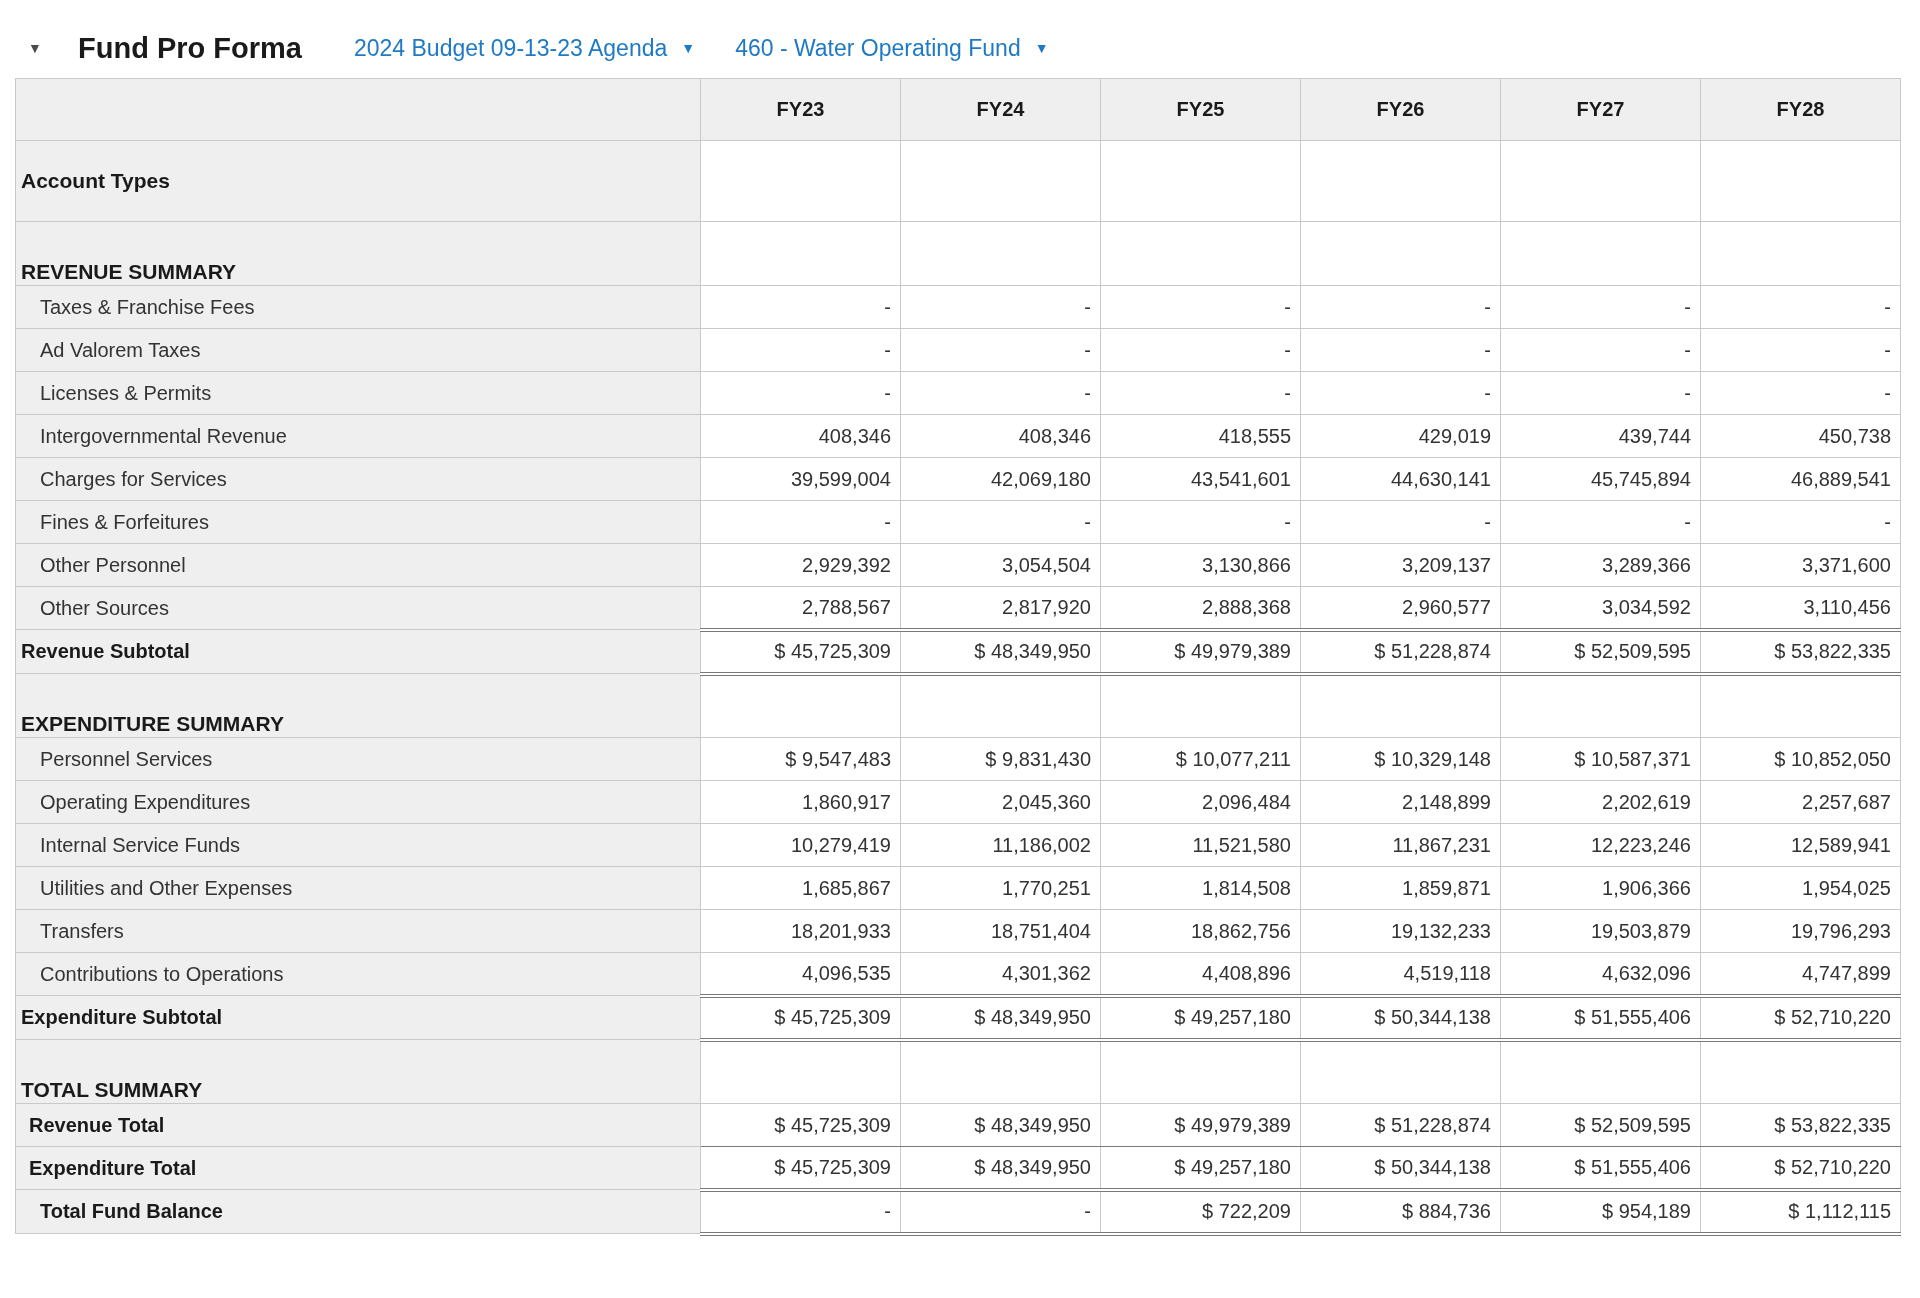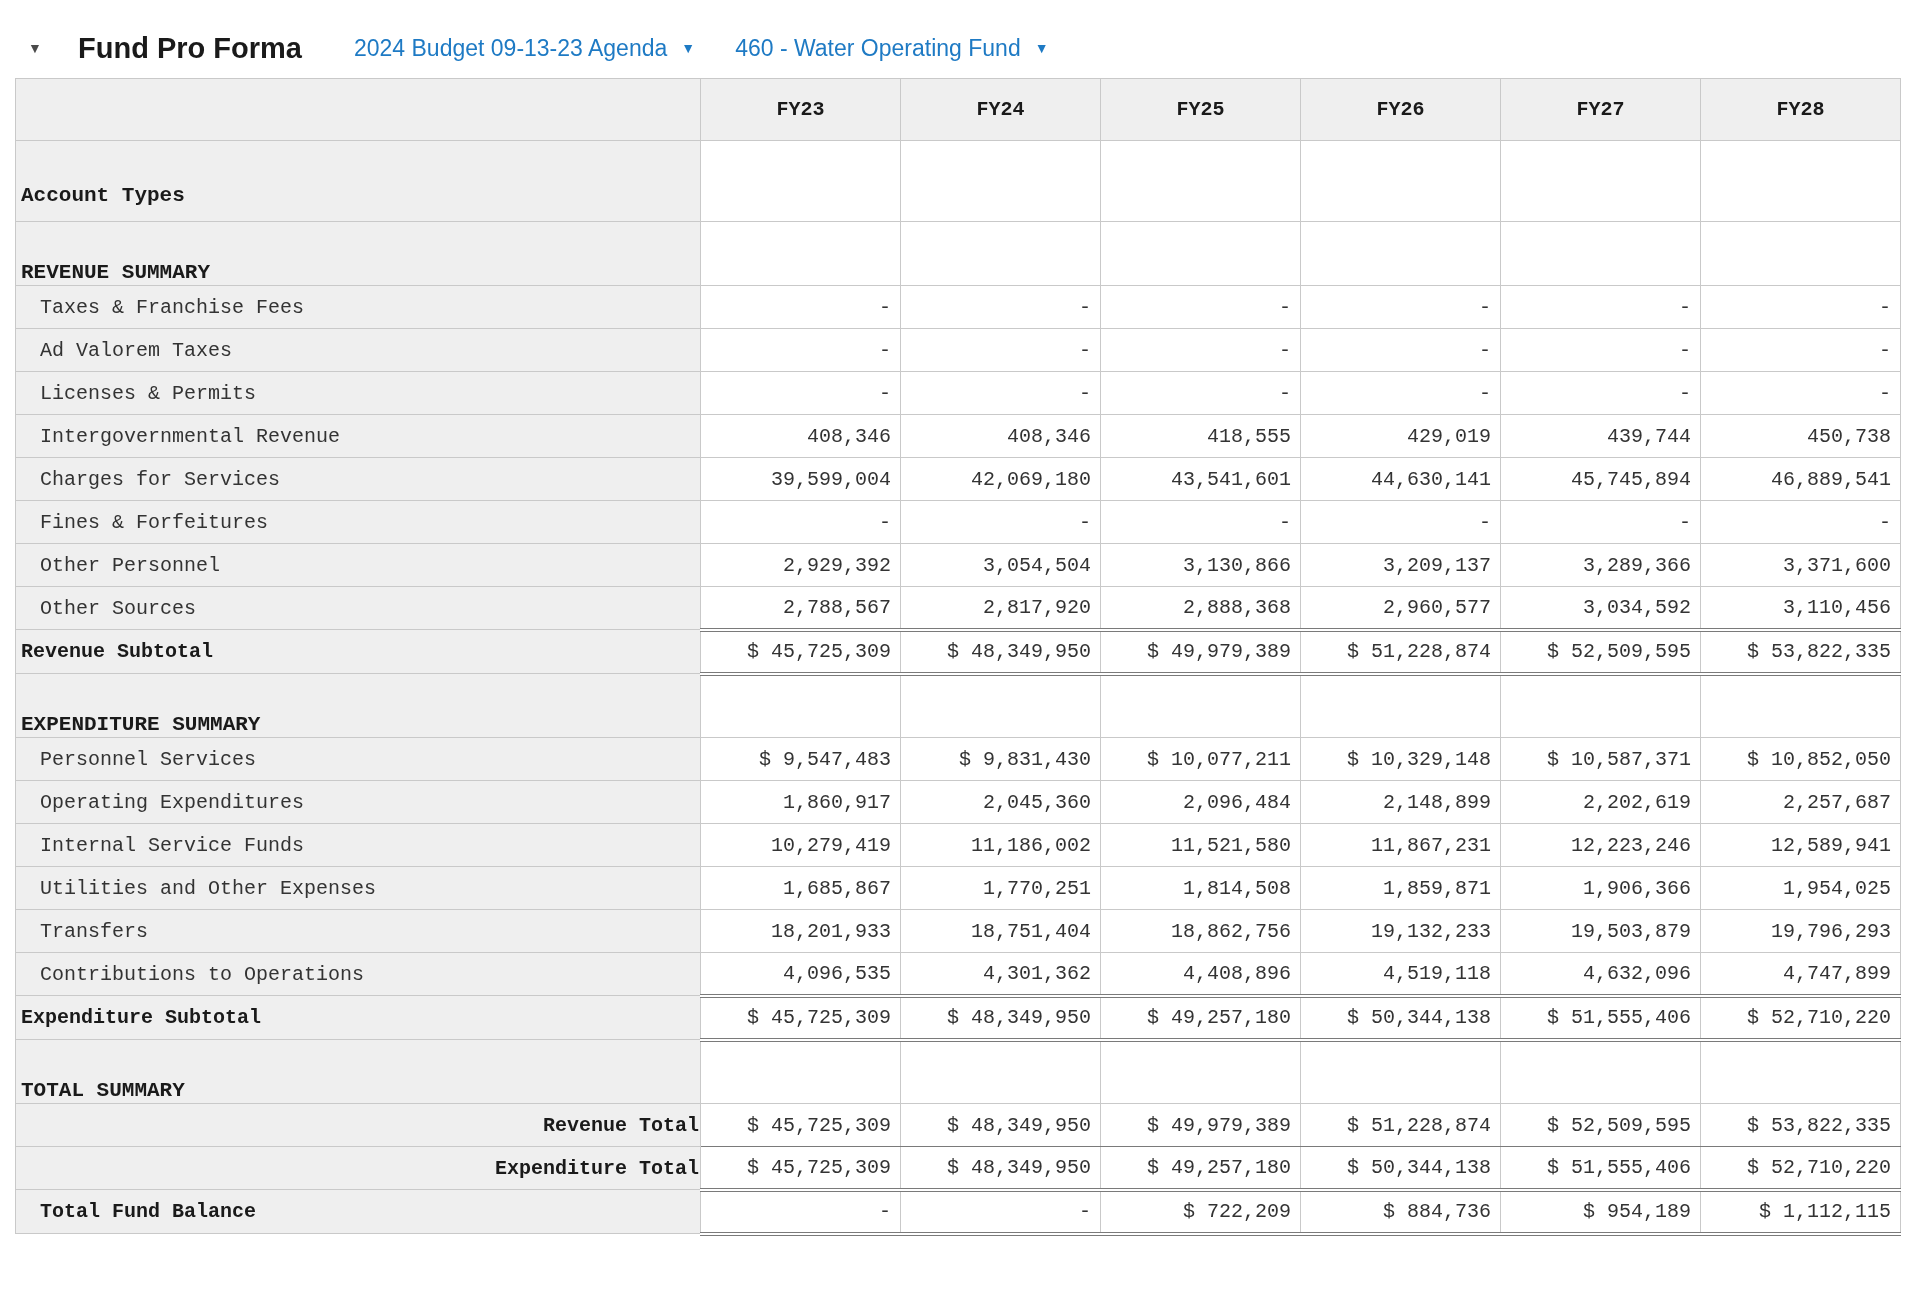--- a/index.html
+++ b/index.html
@@ -41,21 +41,20 @@
   }
   .dd.first{margin-left:52px;}
   .dd.second{margin-left:40px;}
   .dd-caret{font-size:14px;margin-left:14px;color:var(--link);line-height:1;}
   
   table{
     border-collapse:collapse;
     table-layout:fixed;
     margin:6px 0 0 15px;
     width:1794px;
-    font-family:Liberation Mono, monospace;
   }
   th,td{
     border:1px solid var(--border);
     font-size:20px;
     overflow:hidden;white-space:nowrap;
   }
   thead th{
     background:var(--shade);
     height:62px;
     font-weight:700;color:var(--strong);
@@ -68,35 +67,35 @@
     vertical-align:middle;
   }
   td.val{
     background:#ffffff;
     text-align:right;
     padding-right:9px;
     vertical-align:middle;
   }
   
   .row-caption{height:81px;}
-  .row-caption td{vertical-align:bottom;padding-bottom:14px;}
+  .row-caption td{vertical-align:bottom;padding-bottom:28px;}
   .row-section{height:64px;}
   .row-section td{vertical-align:bottom;}
   .row-caption td.label,.row-section td.label{
     font-weight:700;color:var(--strong);padding-left:5px;font-size:21px;
   }
   .row-item{height:43px;}
   .row-subtotal{height:44px;}
   .row-subtotal td.label{font-weight:700;color:var(--strong);padding-left:5px;}
   .row-subtotal td.val{
     border-top:4px double var(--rule);
     border-bottom:4px double var(--rule);
   }
   .row-total{height:43px;}
-  .row-total td.label{font-weight:700;color:var(--strong);padding-left:13px;text-align:right;}
+  .row-total td.label{font-weight:700;color:var(--strong);padding-left:13px;}
   .row-balance{height:44px;}
   .row-balance td.label{font-weight:700;color:var(--strong);}
   .row-balance td.val{border-bottom:4px double var(--rule);}
   .rule-single td.val{border-bottom:1px solid var(--rule);}
   .rule-double td.val{border-bottom:4px double var(--rule);}
 </style>
 </head>
 <body>
 
 <div class="page-header">

